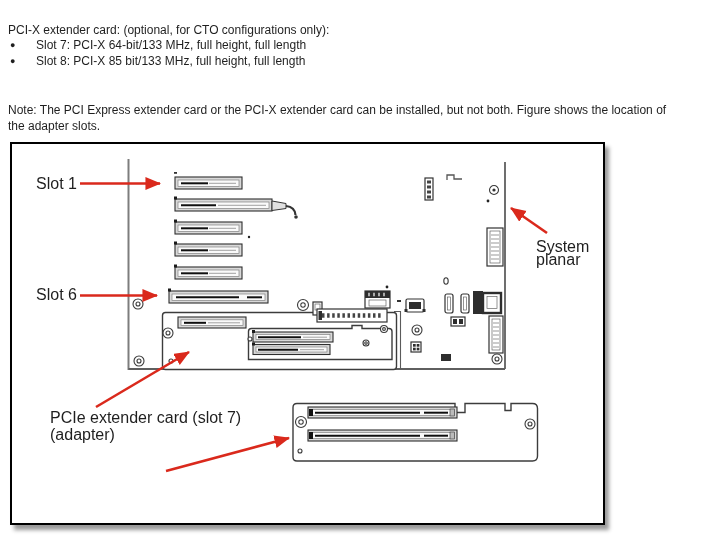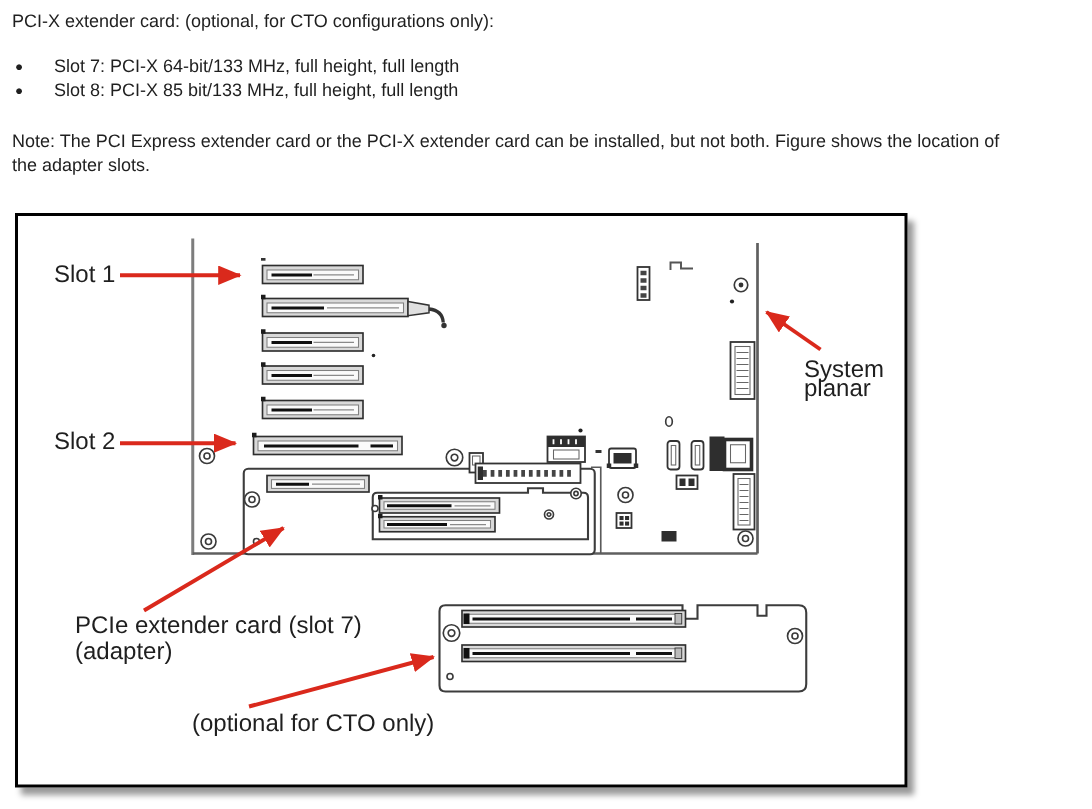--- a/index.html
+++ b/index.html
@@ -2,21 +2,21 @@
 <html style="--arrow: #da291c; --text: #1f1f1f;"><head>
 <meta charset="utf-8">
 <style>
   :root{ --arrow:#da291c; --text:#1f1f1f; }
   html,body{margin:0;padding:0;}
   body{
     width:728px;height:539px;background:#ffffff;position:relative;overflow:hidden;
     font-family:"Liberation Sans", sans-serif;color:var(--text);
   }
   .abs{position:absolute;}
-  .t12{font-size:12px;line-height:16px;}
+  .t12{font-size:12px;line-height:16px;margin-top:16px;}
   .nowrap{white-space:nowrap;}
   .bullet-row{position:absolute;left:10px;}
   .bullet-row .dot{display:inline-block;width:26px;font-size:9px;vertical-align:1px;}
   .bullet-row .dot::before{content:"\25CF";}
   .bullet-row .bt{font-size:12px;line-height:16px;white-space:nowrap;}
 
   .figure-frame{
     left:10px;top:142px;width:591px;height:379px;
     border:2px solid #000;background:#fff;
     box-shadow:4px 5px 4px 0 #9a9a9a;
@@ -289,21 +289,20 @@
   </g>
 
   <line x1="80" y1="183.5" x2="160" y2="183.5" class="arrow" marker-end="url(#ah)"></line>
   <line x1="80" y1="295.5" x2="157" y2="295.5" class="arrow" marker-end="url(#ah)"></line>
   <line x1="547" y1="233" x2="511" y2="208" class="arrow" marker-end="url(#ah)"></line>
   <line x1="96" y1="407" x2="189" y2="352" class="arrow" marker-end="url(#ah)"></line>
   <line x1="166" y1="471" x2="289" y2="438" class="arrow" marker-end="url(#ah)"></line>
 </svg>
 
 <div class="callout nowrap" style="left:36px;top:175px">Slot 1</div>
-<div class="callout nowrap" style="left:36px;top:286px">Slot 2</div>
+<div class="callout nowrap" style="left:36px;top:286px">Slot 6</div>
 <div class="callout" style="left:536px;top:240px;width:55px;line-height:13px">System planar</div>
 <div class="callout" style="left:50px;top:409px;line-height:17px">
   <div>PCIe extender card (slot 7)</div>
   <div>(adapter)</div>
 </div>
 <div class="callout" style="left:128px;top:474px;line-height:17px">
-  <div>(optional for CTO only)</div>
 </div>
 
 </body></html>

